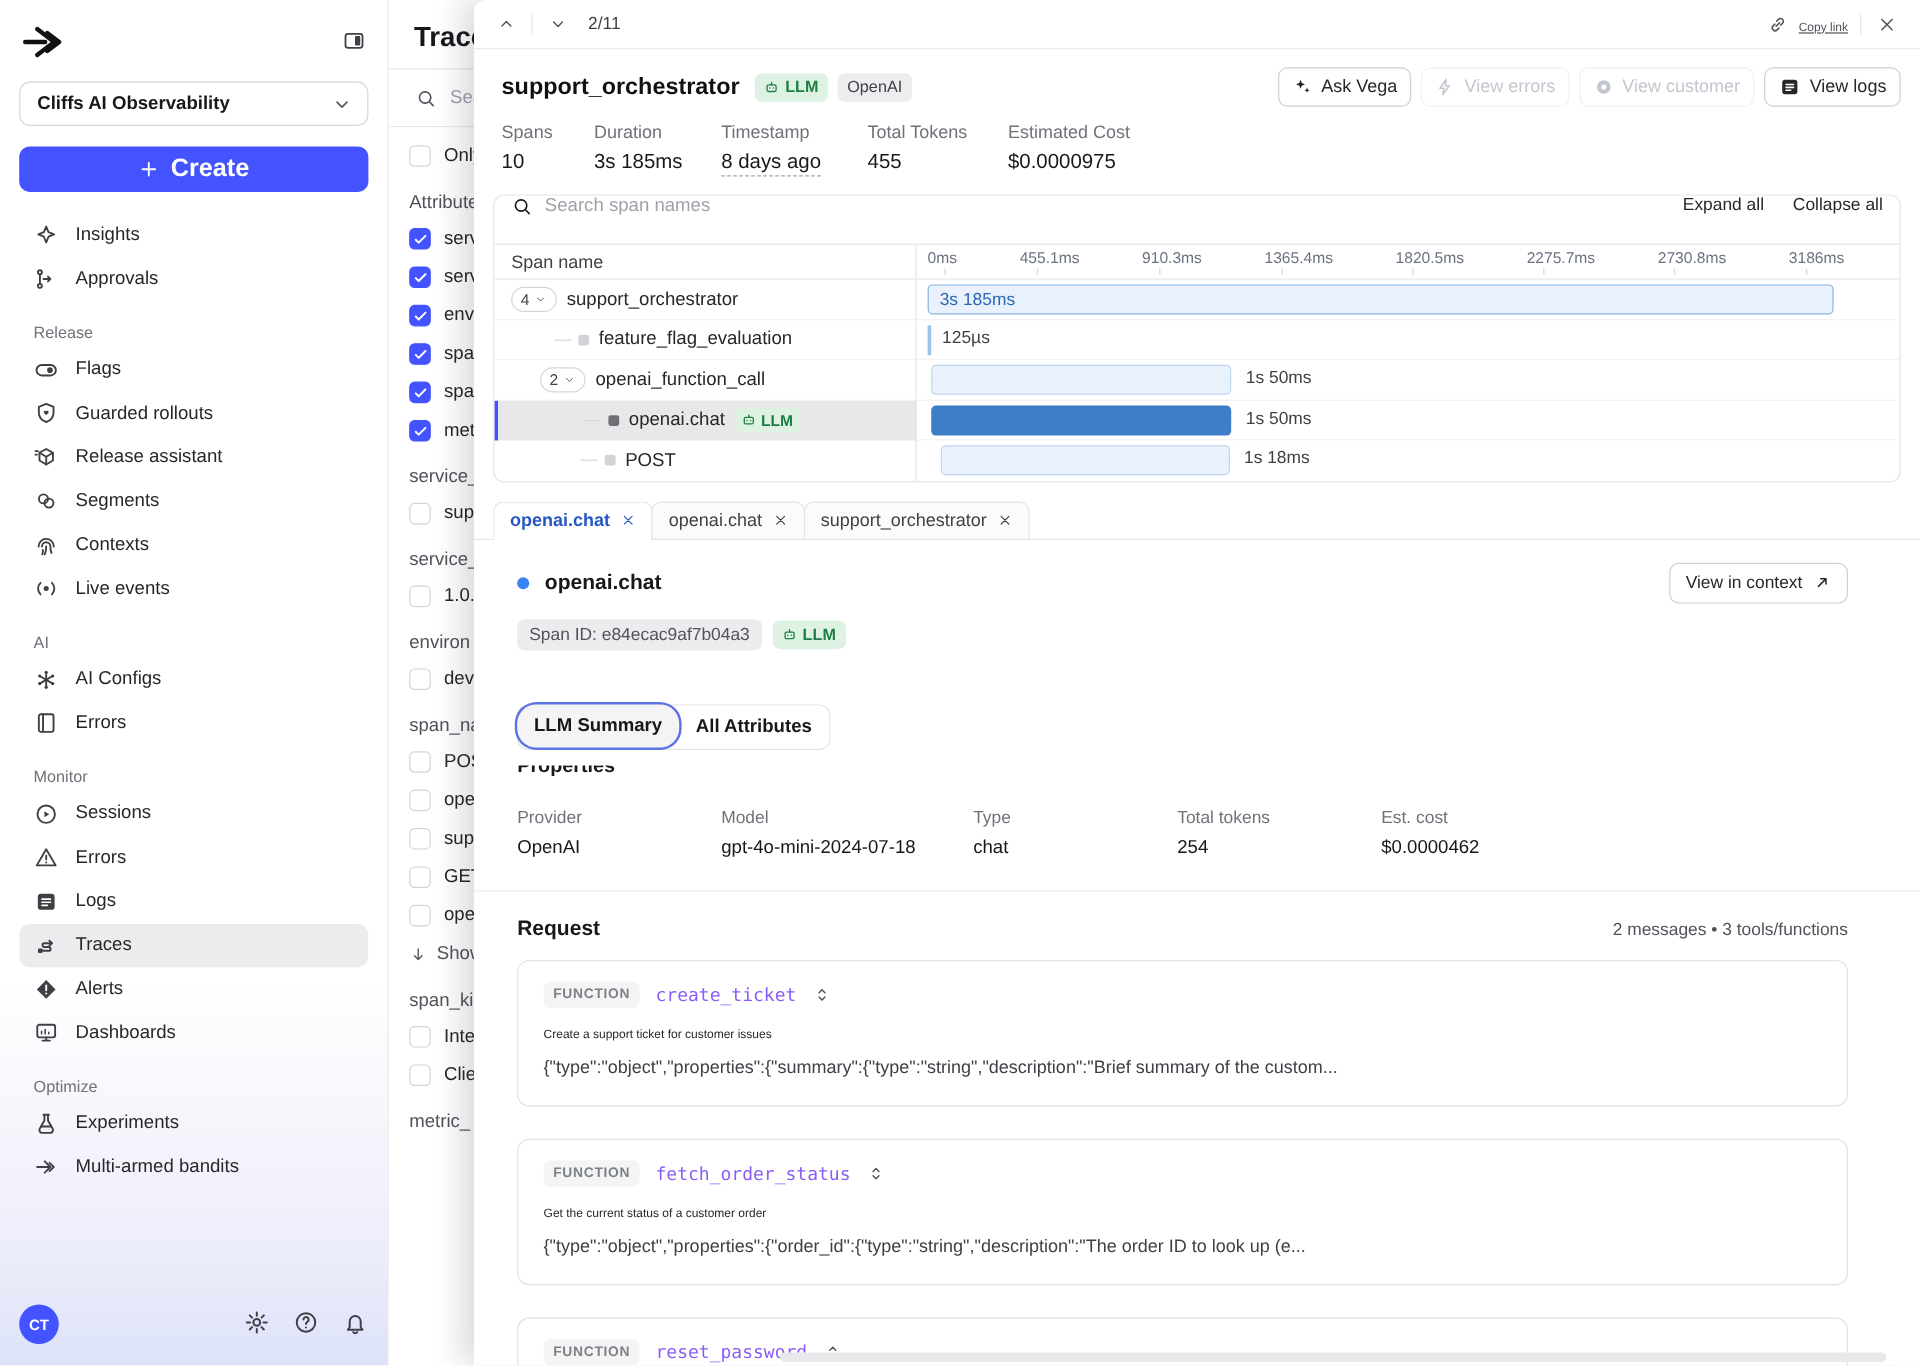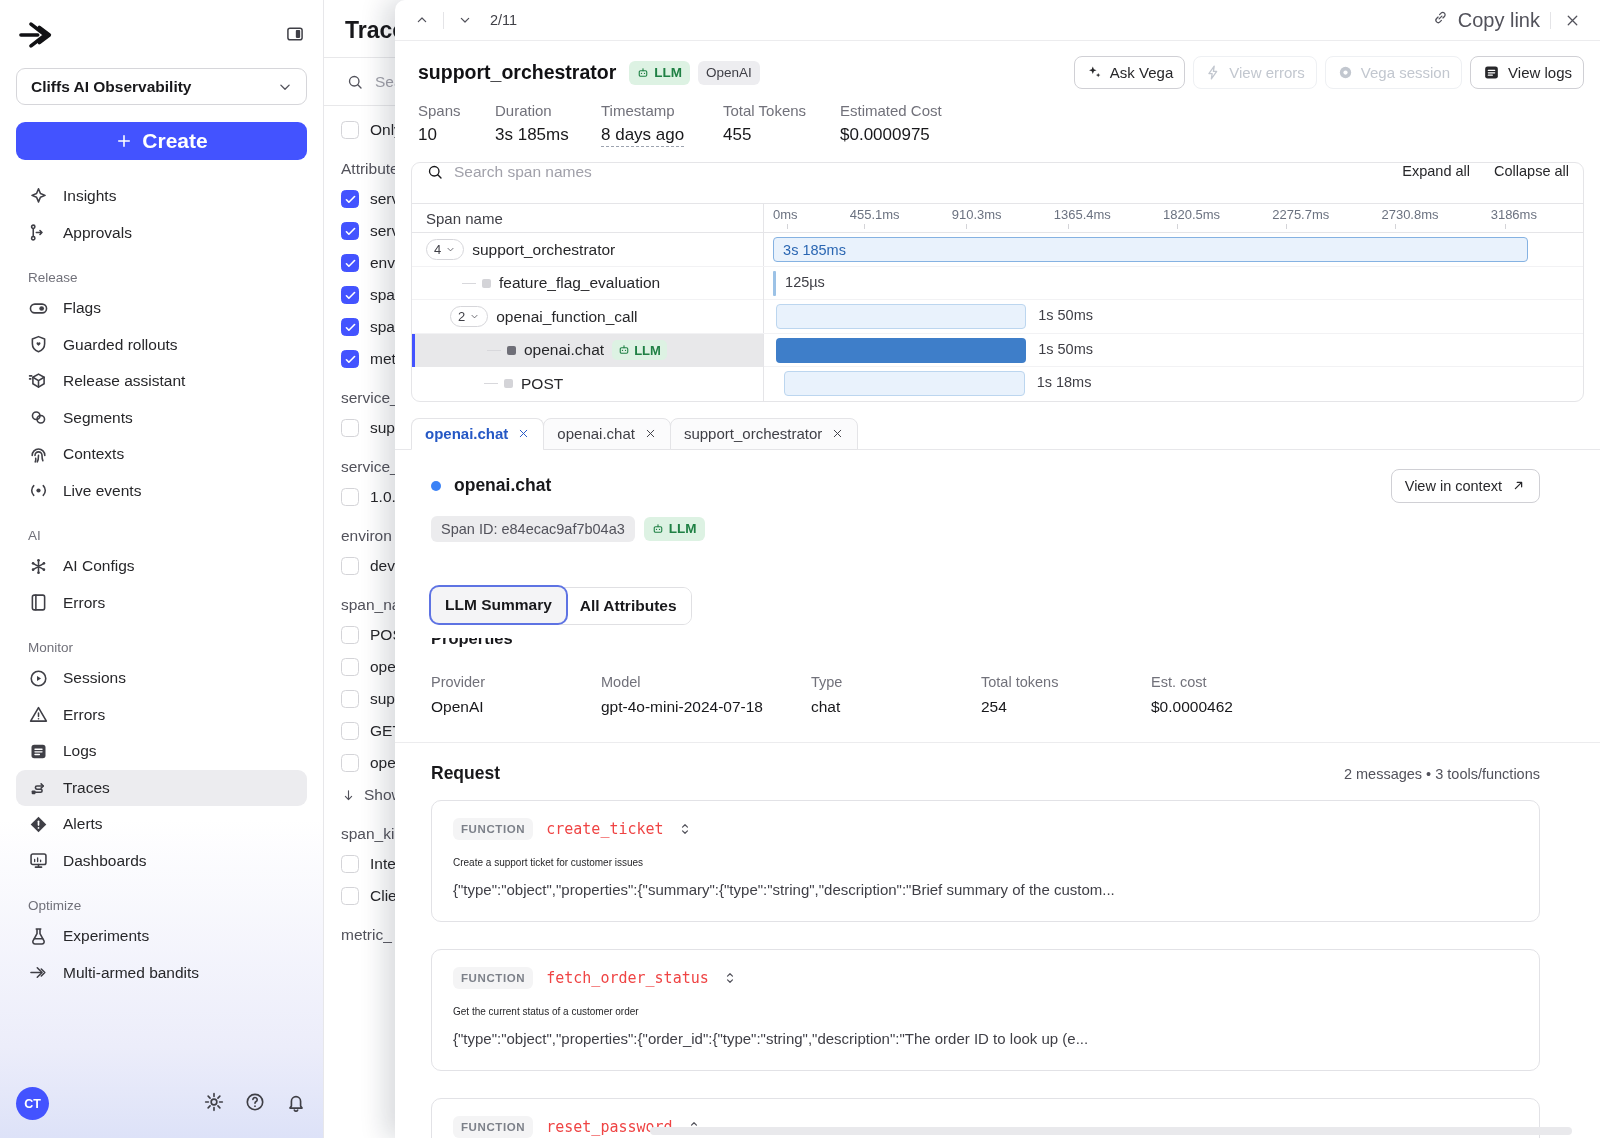--- a/index.html
+++ b/index.html
@@ -51,22 +51,22 @@
   .f-more { height:32px; display:flex; align-items:center; gap:8px; font-size:15.5px; color:#52525b; cursor:pointer; }
 
   
   .overlay { flex:1; position:relative; background:#fff; border-top-left-radius:10px;
              box-shadow:-10px 0 26px rgba(15,23,42,.16); display:flex; flex-direction:column; overflow:hidden; }
   .topbar { height:41px; flex:none; border-bottom:1px solid #ececee; display:flex; align-items:center; padding:0 16px; gap:10px; }
   .tb-btn { background:none; border:none; color:#52525b; cursor:pointer; padding:3px; display:flex; }
   .tb-sep { width:1px; height:17px; background:#e4e4e7; }
   .pager { font-size:14.5px; color:#3f3f46; margin-left:4px; }
   .tb-spacer { flex:1; }
-  .copylink { background:none; border:none; display:flex; align-items:flex-start; gap:9px; color:#52525b;
-              font-family:inherit; font-size:20px; cursor:pointer; }
+  .copylink { background:none; border:none; display:flex; align-items:flex-end; gap:9px; color:#52525b;
+              font-family:inherit; font-size:10px; cursor:pointer;text-decoration:underline; }
 
   .hdr { padding:15px 16px 0 23px; flex:none; }
   .hdr-row1 { display:flex; align-items:center; }
   .t-title { font-size:19.5px; font-weight:700; color:#111114; }
   .badge { display:inline-flex; align-items:center; gap:5px; height:24px; padding:0 8px; border-radius:6px;
            font-size:13.5px; font-weight:600; }
   .badge.llm { background:var(--llm-bg,#ddf2e3); color:var(--llm-fg,#1f8044); }
   .badge.neutral { background:#ededf0; color:#3f3f46; font-weight:500; }
   .hdr-badges { display:flex; gap:8px; margin-left:13px; }
   .hdr-actions { margin-left:auto; display:flex; gap:8px; }
@@ -134,37 +134,37 @@
   .dot { width:10px; height:10px; border-radius:50%; background:#3b82f6; flex:none; }
   .d-title { font-size:17.5px; font-weight:700; margin-left:13px; }
   .ctx-btn { margin-left:auto; height:34px; padding:0 13px; border:1px solid #d0d0d5; border-radius:8px; background:#fff;
              display:flex; align-items:center; gap:9px; font-family:inherit; font-size:14.5px; font-weight:500; color:#27272a; cursor:pointer; }
   .d-badges { margin-top:13px; display:flex; gap:9px; align-items:center; }
   .pill-id { height:26px; padding:0 10px; border-radius:6px; background:#ececee; color:#52525b; font-size:14.5px;
              display:flex; align-items:center; }
   .seg { margin-top:45px; display:inline-flex; border:1px solid #e0e0e3; border-radius:9px; }
   .seg button { font-family:inherit; font-size:15.5px; font-weight:600; color:#18181b; background:#fff; border:none;
                 height:36px; padding:0 14px; cursor:pointer; border-radius:8px; }
-  .seg .on { background:#f4f4f6; box-shadow:0 0 0 2px #5e73e3; margin:-1px 0 -1px -1px; position:relative; z-index:1; }
+  .seg .on { background:#f4f4f6; box-shadow:0 0 0 2px #5e73e3; margin:-1px 0 -1px -1px; position:relative; z-index:1;border-radius:16px; }
   .seg .off { border-radius:0 8px 8px 0; }
   .props-clip { margin-top:13px; height:11px; overflow:hidden; }
   .props-clip div { font-size:16.5px; font-weight:700; transform:translateY(-9px); color:#18181b; }
   .props { margin-top:25px; display:grid; grid-template-columns:170px 210px 170px 170px auto; }
   .p-label { font-size:14.5px; color:#71717a; }
   .p-value { font-size:15.5px; color:#18181b; margin-top:8px; }
   .d-div { margin:26px -60px 0 -36px; border-top:1px solid #ececee; }
   .req-row { margin-top:20px; display:flex; align-items:baseline; }
   .req-title { font-size:17.5px; font-weight:700; }
   .req-meta { margin-left:auto; font-size:14.5px; color:#52525b; }
   .fn-card { margin-top:16px; border:1px solid #e2e2e6; border-radius:10px; padding:17px 21px 23px; }
   .fn-card + .fn-card { margin-top:27px; }
   .fn-head { display:flex; align-items:center; gap:13px; }
   .fn-kind { height:22px; padding:0 8px; border-radius:6px; background:#f4f4f5; color:#7c8089; font-size:11.5px;
              font-weight:700; letter-spacing:.6px; display:flex; align-items:center; }
-  .fn-name { font-family:"DejaVu Sans Mono","Liberation Mono",monospace; font-size:15px; color:#ef4444; }
+  .fn-name { font-family:"DejaVu Sans Mono","Liberation Mono",monospace; font-size:15px; color:#8b5cf6; }
   .fn-sort { background:none; border:none; color:#52525b; cursor:pointer; display:flex; padding:0; }
   .fn-desc { margin-top:17px; font-size:10px; color:#27272a; }
   .fn-schema { margin-top:13px; font-size:15px; color:#3f3f46; white-space:nowrap; overflow:hidden; }
   .hscroll { position:absolute; left:255px; right:28px; bottom:3px; height:8px; border-radius:4px; background:#e9e9ec; }
 </style>
 </head>
 <body>
 
 <div class="app">
 
@@ -602,21 +602,21 @@
               </span>
               <span>View errors</span>
             </button>
           <button class="act-btn disabled">
               <span class="icon">
                 <svg width="17" height="17" viewBox="0 0 24 24" fill="none" stroke="currentColor" stroke-width="1.8" stroke-linecap="round" stroke-linejoin="round">
                   <circle cx="12" cy="12" r="8" fill="currentColor" stroke="none"></circle>
                   <circle cx="12" cy="12" r="3" fill="#ffffff" stroke="none"></circle>
                 </svg>
               </span>
-              <span>Vega session</span>
+              <span>View customer</span>
             </button>
           <button class="act-btn">
               <span class="icon">
                 <svg width="19" height="19" viewBox="0 0 24 24" fill="none" stroke="currentColor" stroke-width="1.8" stroke-linecap="round" stroke-linejoin="round">
                   <rect x="4" y="4.4" width="16" height="15.2" rx="3" fill="currentColor" stroke="none"></rect>
                   <path d="M8 9.4h8M8 12.4h8M8 15.4h5" stroke="#ffffff" stroke-width="1.6"></path>
                 </svg>
               </span>
               <span>View logs</span>
             </button>

